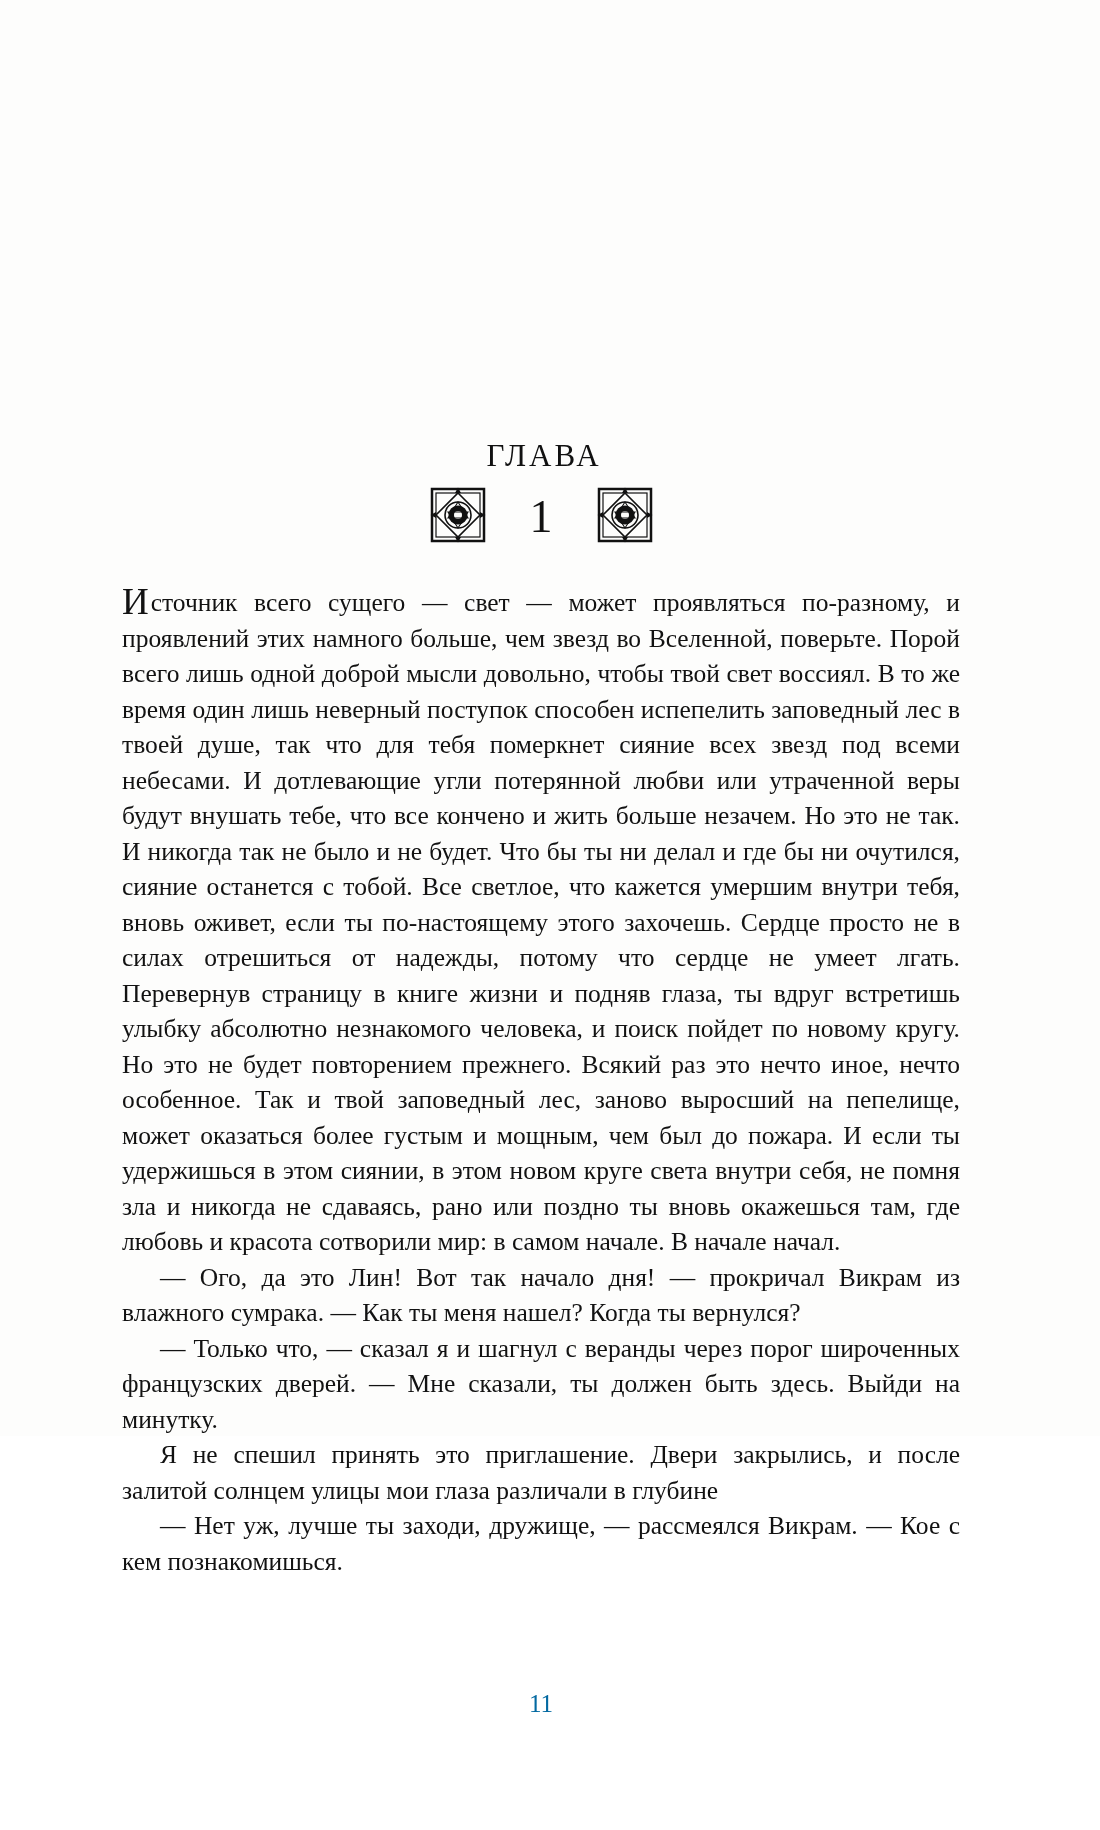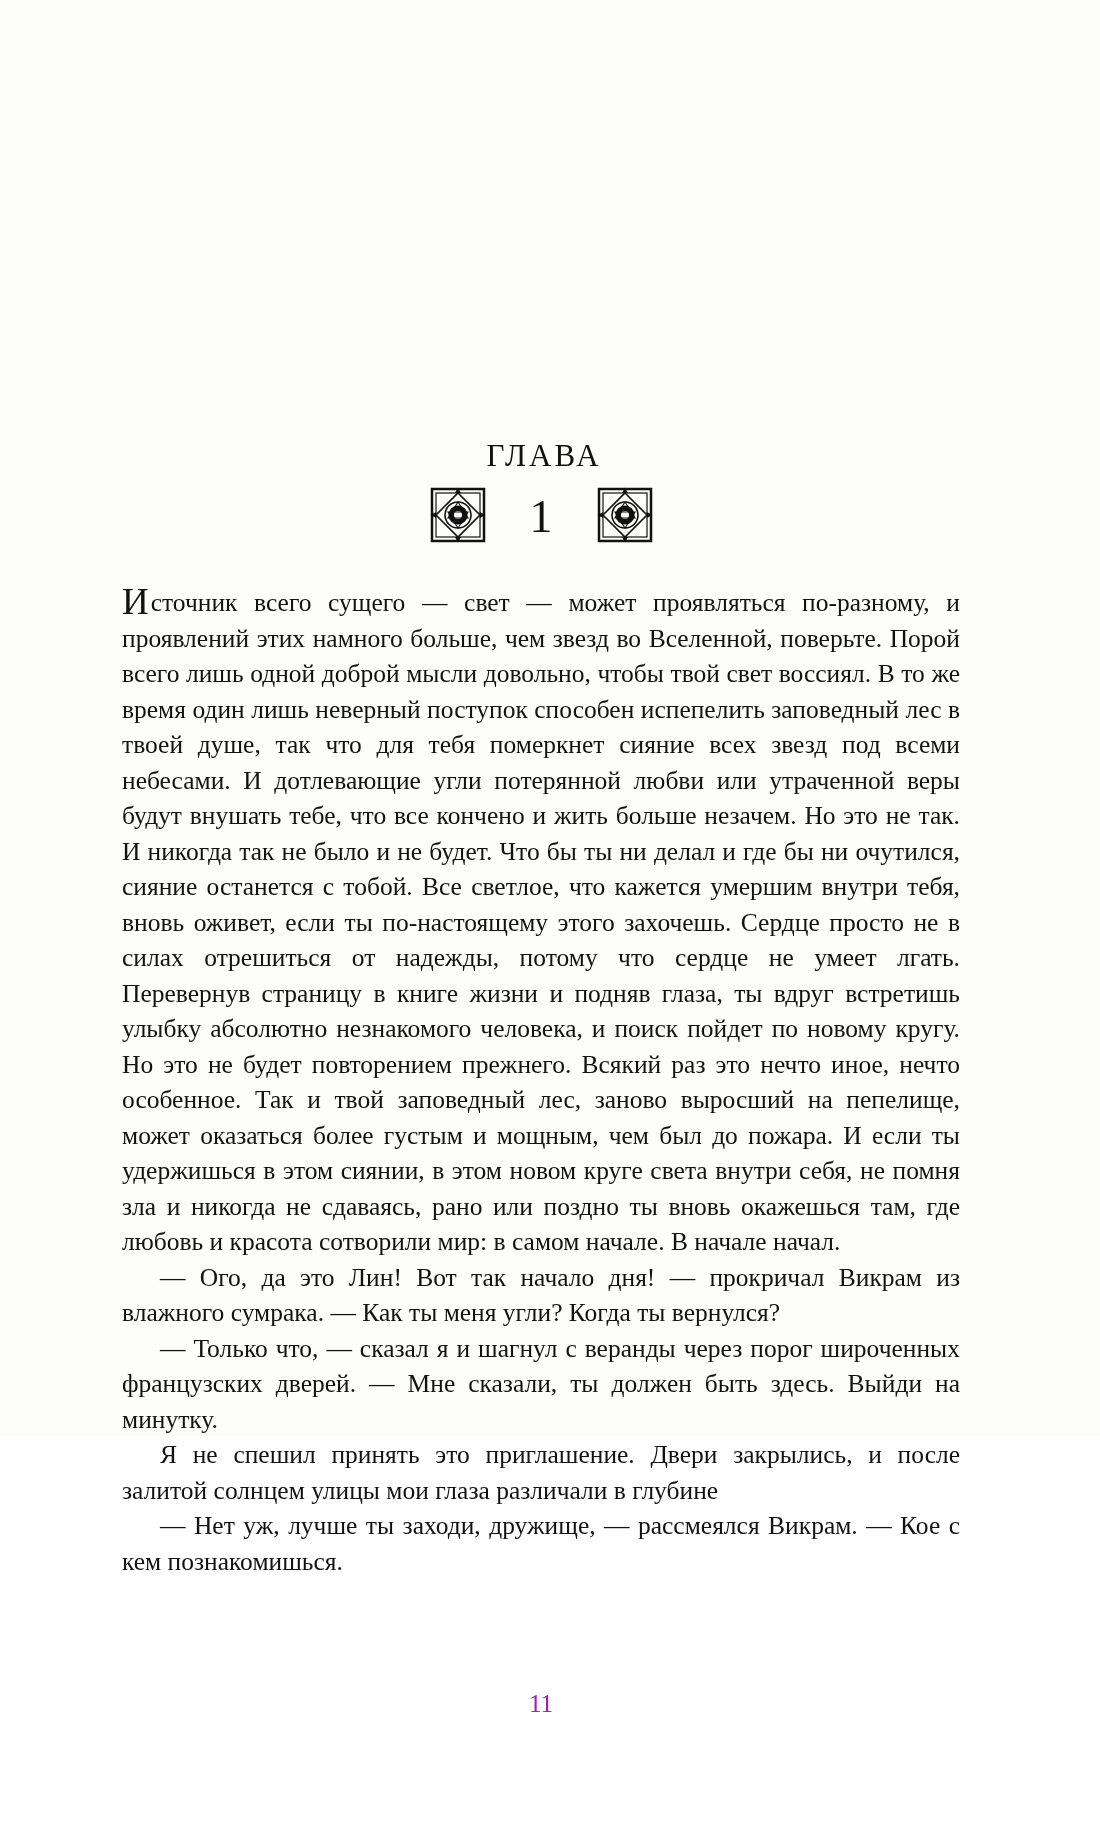--- a/index.html
+++ b/index.html
@@ -95,21 +95,21 @@
   }
 
   
   .folio {
     position: absolute;
     left: 0;
     top: 1690px;
     width: 838px;
     text-align: center;
     font-size: 25px;
-    color: #a21caf;
+    color: #0369a1;
   }
 </style>
 </head>
 <body>
 
 <div class="page">
   <div class="content">
 
     <div class="chapter-head">
       <div class="chapter-word">ГЛАВА</div>
@@ -148,21 +148,21 @@
             <path d="M28 55.5 L25 50 L31 50 Z" fill="#111"></path>
             <path d="M0.5 28 L6 25 L6 31 Z" fill="#111"></path>
             <path d="M55.5 28 L50 31 L50 25 Z" fill="#111"></path>
           </svg>
         </span>
       </div>
     </div>
 
     <div class="body-text">
       <p class="first"><span class="dropcap">И</span><span>сточник всего сущего — свет — может проявляться по-разному, и проявлений этих намного больше, чем звезд во Вселенной, поверьте. Порой всего лишь одной доброй мысли довольно, чтобы твой свет воссиял. В то же время один лишь неверный поступок способен испепелить заповедный лес в твоей душе, так что для тебя померкнет сияние всех звезд под всеми небесами. И дотлевающие угли потерянной любви или утраченной веры будут внушать тебе, что все кончено и жить больше незачем. Но это не так. И никогда так не было и не будет. Что бы ты ни делал и где бы ни очутился, сияние останется с тобой. Все светлое, что кажется умершим внутри тебя, вновь оживет, если ты по-настоящему этого захочешь. Сердце просто не в силах отрешиться от надежды, потому что сердце не умеет лгать. Перевернув страницу в книге жизни и подняв глаза, ты вдруг встретишь улыбку абсолютно незнакомого человека, и поиск пойдет по новому кругу. Но это не будет повторением прежнего. Всякий раз это нечто иное, нечто особенное. Так и твой заповедный лес, заново выросший на пепелище, может оказаться более густым и мощным, чем был до пожара. И если ты удержишься в этом сиянии, в этом новом круге света внутри себя, не помня зла и никогда не сдаваясь, рано или поздно ты вновь окажешься там, где любовь и красота сотворили мир: в самом начале. В начале начал.</span></p>
-      <p>— Ого, да это Лин! Вот так начало дня! — прокричал Викрам из влажного сумрака. — Как ты меня угли? Когда ты вернулся?</p>
+      <p>— Ого, да это Лин! Вот так начало дня! — прокричал Викрам из влажного сумрака. — Как ты меня нашел? Когда ты вернулся?</p>
       <p>— Только что, — сказал я и шагнул с веранды через порог широченных французских дверей. — Мне сказали, ты должен быть здесь. Выйди на минутку.</p>
       <p>Я не спешил принять это приглашение. Двери закрылись, и после залитой солнцем улицы мои глаза различали в глубине</p>
       <p>— Нет уж, лучше ты заходи, дружище, — рассмеялся Викрам. — Кое с кем познакомишься.</p>
     </div>
 
     <div class="folio">11</div>
   </div>
 </div>
 
 </body></html>

